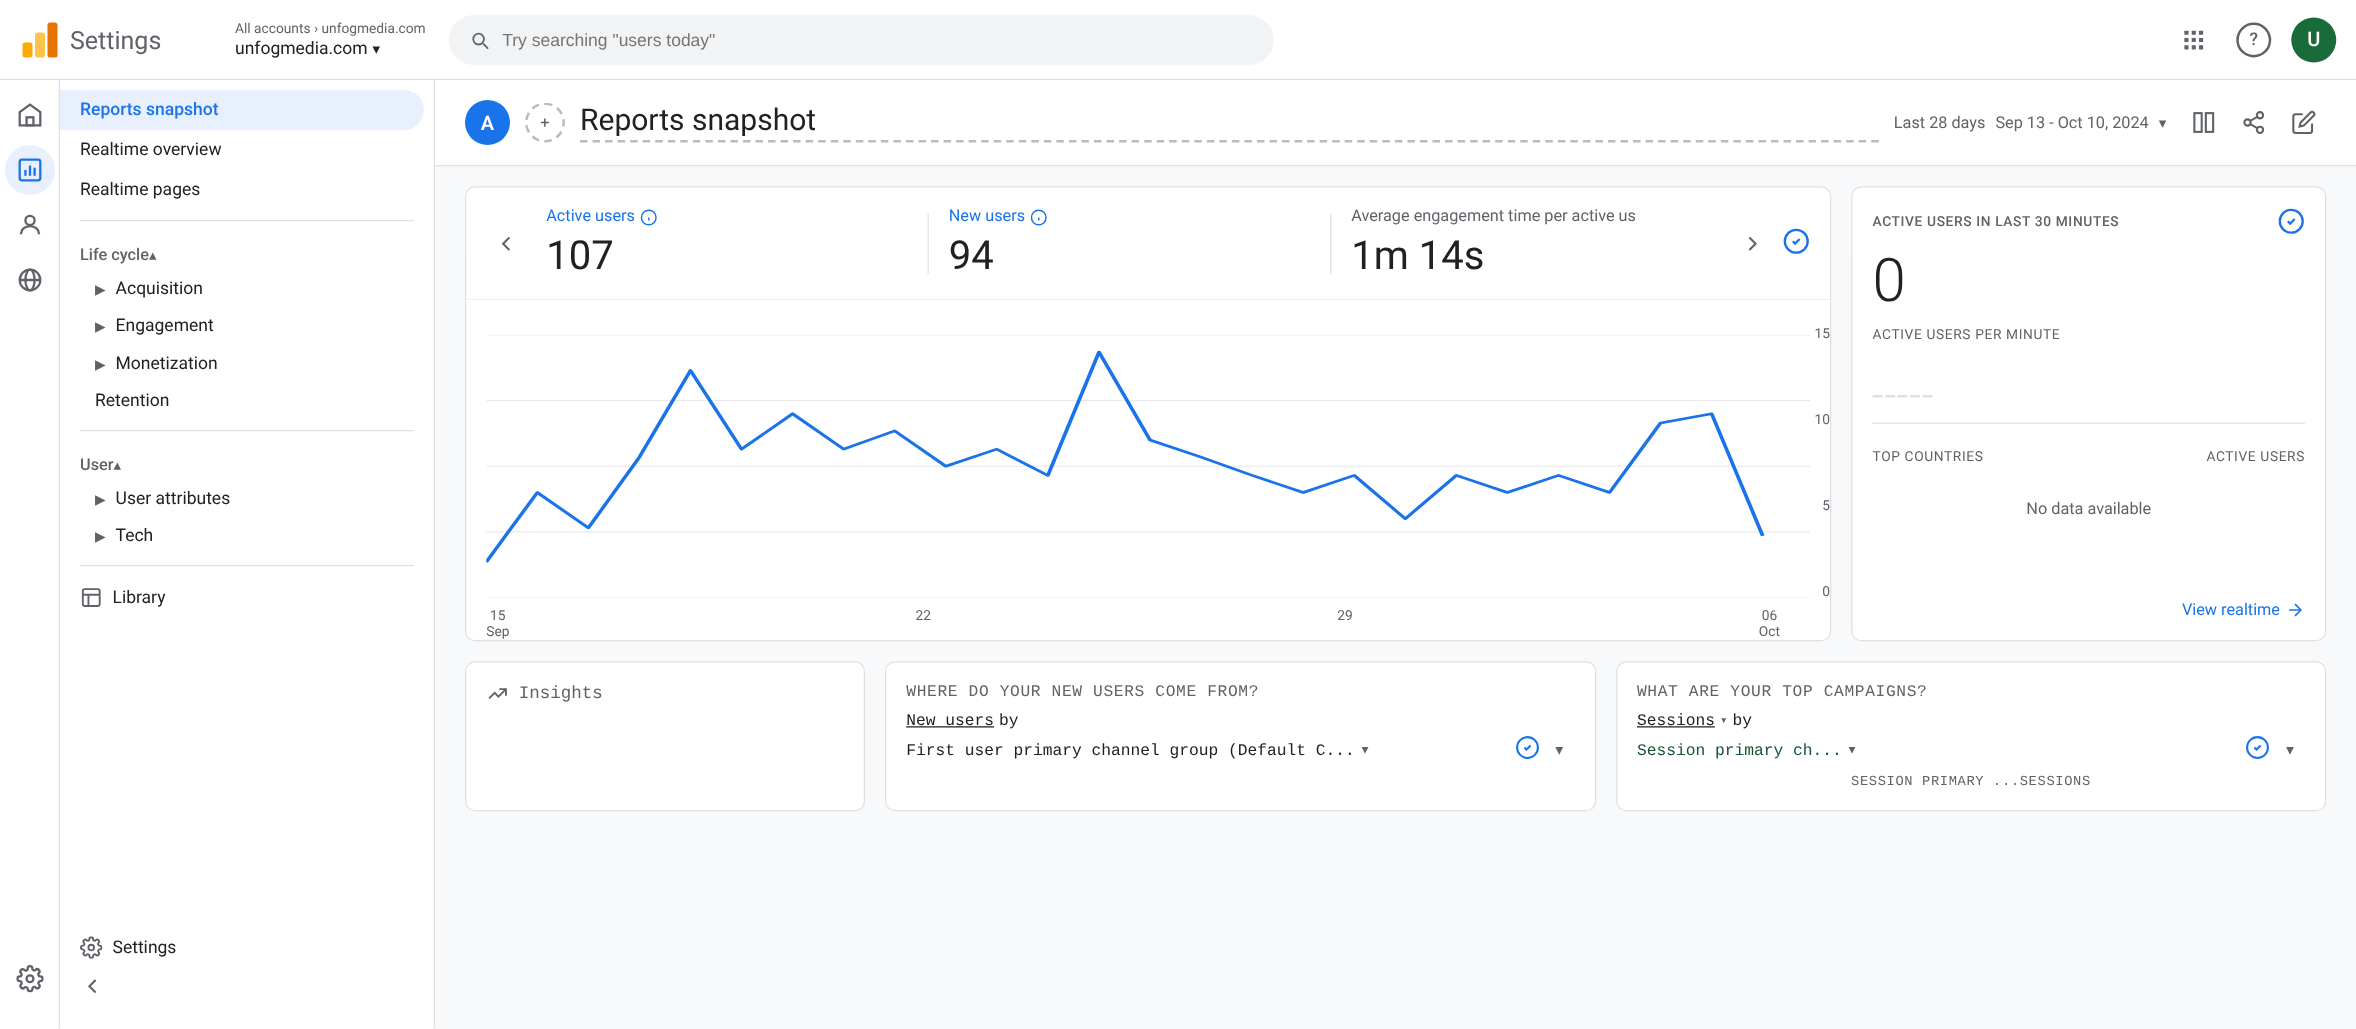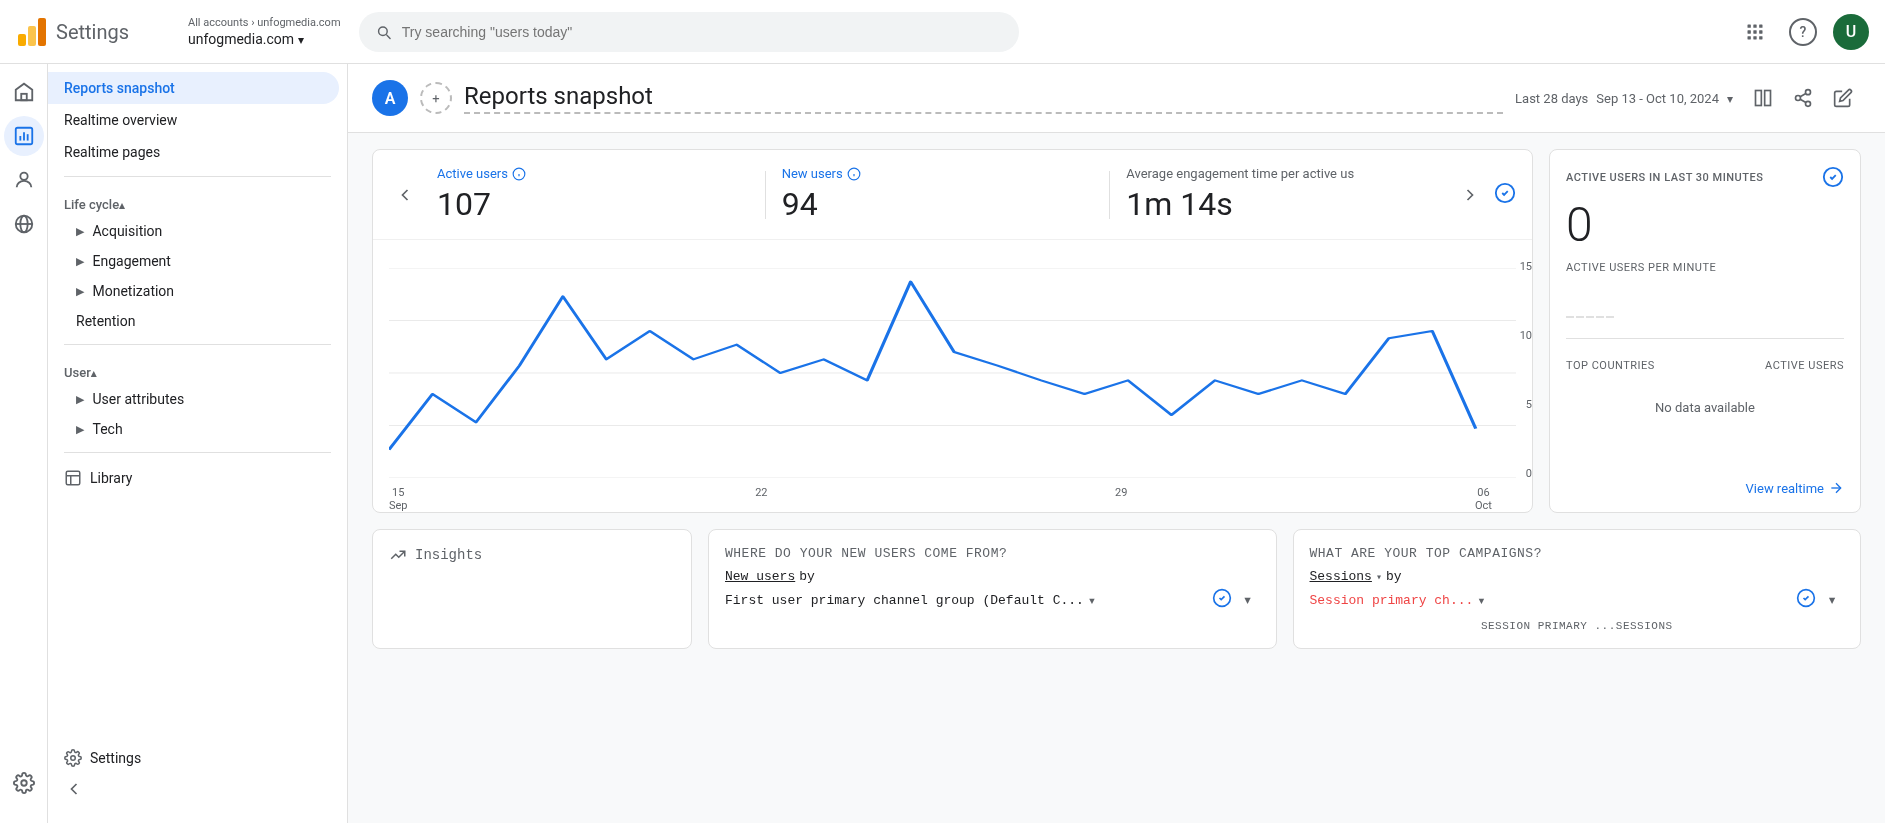--- a/index.html
+++ b/index.html
@@ -81,21 +81,21 @@
       display: flex; align-items: center; gap: 8px; font-size: 13px; color: #5f6368; cursor: pointer;
     }
     .header-icon-group { display: flex; align-items: center; gap: 4px; }
 
     
     .cards-area { display: flex; padding: 16px 24px; gap: 16px; }
     .main-card {
       flex: 1; background: #fff; border-radius: 8px; border: 1px solid #e0e0e0; overflow: hidden;
     }
     .realtime-card {
-      width: 312px; background: #fff; border-radius: 8px; border: 1px solid #e0e0e0;
+      width: 380px; background: #fff; border-radius: 8px; border: 1px solid #e0e0e0;
       padding: 16px; display: flex; flex-direction: column; gap: 8px;
     }
 
     
     .metrics-row {
       display: flex; align-items: center; padding: 16px; border-bottom: 1px solid #f0f0f0; gap: 0;
     }
     .metric-item { flex: 1; padding: 0 16px; }
     .metric-label { font-size: 13px; color: #1a73e8; display: flex; align-items: center; gap: 4px; cursor: pointer; }
     .metric-value { font-size: 32px; font-weight: 400; color: #202124; margin-top: 4px; }
@@ -531,21 +531,21 @@
       </div>
 
       <div class="bottom-card">
         <div class="bottom-card-title">WHAT ARE YOUR TOP CAMPAIGNS?</div>
         <div class="bottom-card-sub">
           <span style="text-decoration:underline; cursor:pointer;">Sessions</span>
           <span style="font-size:10px; color:#5f6368;">▾</span>
           <span>by</span>
         </div>
         <div style="display:flex; align-items:center; gap:4px;">
-          <span style="font-size:13px; color:#ef4444;">Session primary ch...</span>
+          <span style="font-size:13px; color:#14532d;">Session primary ch...</span>
           <span class="dropdown-arrow">▾</span>
           <div style="margin-left:auto; display:flex; gap:4px;">
             <svg width="20" height="20" viewBox="0 0 24 24">
               <circle cx="12" cy="12" r="10" fill="none" stroke="#1a73e8" stroke-width="2"></circle>
               <polyline points="9 12 11 14 15 10" fill="none" stroke="#1a73e8" stroke-width="2"></polyline>
             </svg>
             <div class="icon-btn" style="width:24px; height:24px;">
               <span style="font-size:16px; color:#5f6368;">▾</span>
             </div>
           </div>

